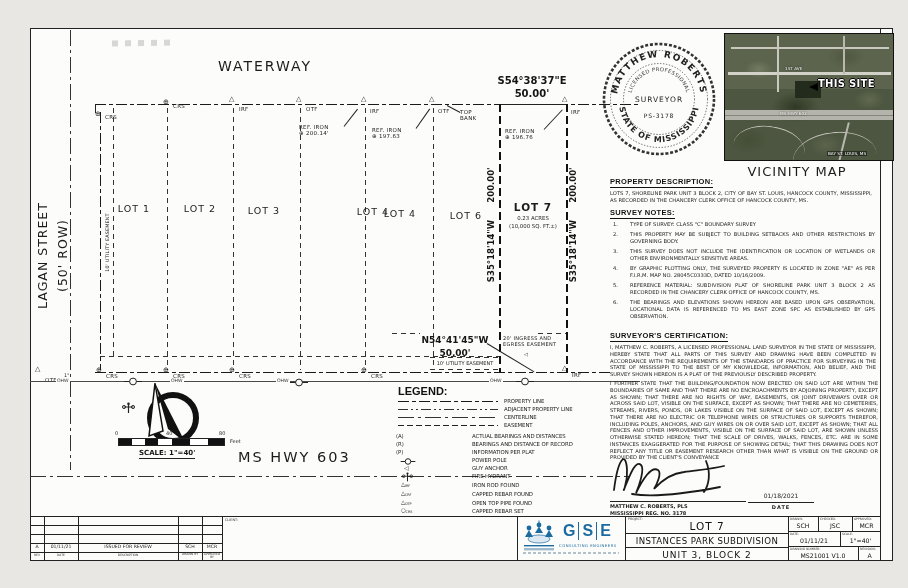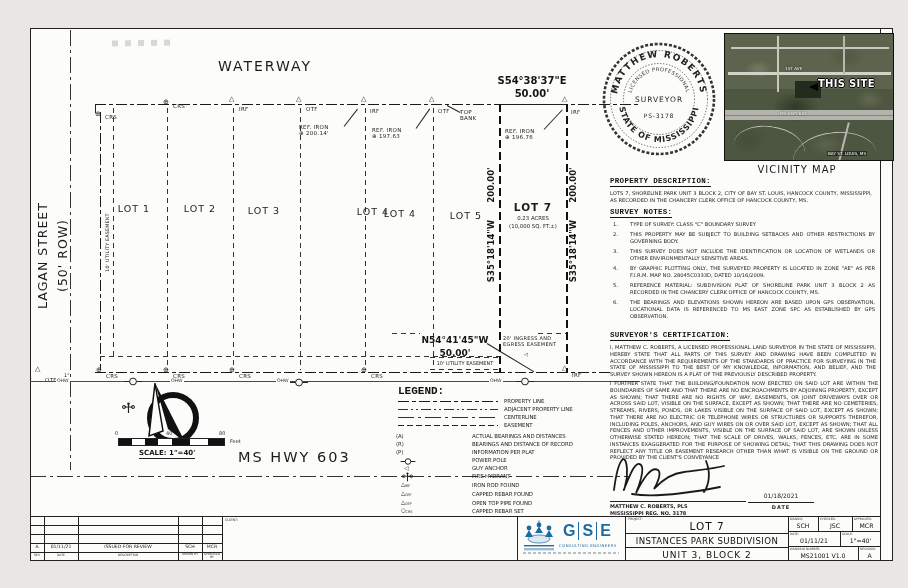--- a/index.html
+++ b/index.html
@@ -1,21 +1,21 @@
 <!DOCTYPE html>
 <html><head>
 <meta charset="utf-8">
 <style>
   html,body{margin:0;padding:0;background:#b9b8b4;}
   #page{position:relative;width:908px;height:588px;background:#e8e7e3;overflow:hidden;
         font-family:"DejaVu Sans",sans-serif;color:#1e1e1e;}
   .a{position:absolute;}
   .c{text-align:center;}
   .hand{font-family:"DejaVu Sans",sans-serif;color:#1c1c1c;}
-  .serifb{font-family:Liberation Mono, monospace;font-weight:bold;color:#111;}
+  .serifb{font-family:Liberation Sans, sans-serif;font-weight:bold;color:#111;}
   .j{text-align:justify;}
   
   .sol{background:#222;}
   .prop-h{height:1.4px;background:repeating-linear-gradient(90deg,#1a1a1a 0 11px,transparent 11px 14px,#1a1a1a 14px 18px,transparent 18px 21px);}
   .prop-v{width:1.4px;background:repeating-linear-gradient(180deg,#1a1a1a 0 11px,transparent 11px 14px,#1a1a1a 14px 18px,transparent 18px 21px);}
   .dash-v{width:1px;background:repeating-linear-gradient(180deg,#333 0 5px,transparent 5px 9px);}
   .dash-h{height:1px;background:repeating-linear-gradient(90deg,#333 0 5px,transparent 5px 9px);}
   .bdash-v{width:1.7px;background:repeating-linear-gradient(180deg,#111 0 8px,transparent 8px 12px);}
   .cl-v{width:1px;background:repeating-linear-gradient(180deg,#333 0 16px,transparent 16px 20px,#333 20px 23px,transparent 23px 27px);}
   .cl-h{height:1px;background:repeating-linear-gradient(90deg,#333 0 16px,transparent 16px 20px,#333 20px 23px,transparent 23px 27px);}
@@ -103,21 +103,21 @@
   <div class="a dash-v" style="left:365px;top:108px;height:262px;"></div>
   <div class="a dash-v" style="left:433px;top:108px;height:262px;"></div>
   <div class="a bdash-v" style="left:499px;top:104px;height:268px;"></div>
   <div class="a bdash-v" style="left:566px;top:104px;height:268px;"></div>
 
   <div class="a hand c" style="left:110px;top:203px;width:48px;font-size:9.5px;letter-spacing:1px;">LOT 1</div>
   <div class="a hand c" style="left:176px;top:203px;width:48px;font-size:9.5px;letter-spacing:1px;">LOT 2</div>
   <div class="a hand c" style="left:240px;top:205px;width:48px;font-size:9.5px;letter-spacing:1px;">LOT 3</div>
   <div class="a hand c" style="left:309px;top:206px;width:48px;font-size:9.5px;letter-spacing:1px;margin-left:40px;">LOT 4</div>
   <div class="a hand c" style="left:376px;top:208px;width:48px;font-size:9.5px;letter-spacing:1px;">LOT 4</div>
-  <div class="a hand c" style="left:442px;top:210px;width:48px;font-size:9.5px;letter-spacing:1px;">LOT 5</div>
+  <div class="a hand c" style="left:442px;top:210px;width:48px;font-size:9.5px;letter-spacing:1px;">LOT 6</div>
   <div class="a hand c" style="left:506px;top:201px;width:54px;font-size:10.5px;letter-spacing:1px;font-weight:bold;">LOT 7</div>
   <div class="a c" style="left:499px;top:215px;width:68px;font-size:5.4px;">0.23 ACRES</div>
   <div class="a c" style="left:494px;top:223px;width:78px;font-size:5.4px;">(10,000 SQ. FT.±)</div>
 
   <div class="a dim rot c" style="left:461px;top:180px;width:60px;font-size:8.5px;">200.00'</div>
   <div class="a dim rot c" style="left:454px;top:246px;width:74px;font-size:8.5px;">S35°18'14"W</div>
   <div class="a dim rot c" style="left:543px;top:180px;width:60px;font-size:8.5px;">200.00'</div>
   <div class="a dim rot c" style="left:536px;top:246px;width:74px;font-size:8.5px;">S35°18'14"W</div>
 
   <div class="a dash-h" style="left:392px;top:333px;width:28px;"></div>
@@ -282,21 +282,21 @@
     <div class="a" style="left:0;top:76px;width:170px;height:10px;background:#b5b4ac;"></div>
     <div class="a" style="left:0;top:80.5px;width:170px;height:1px;background:#87867e;"></div>
     <span class="a" style="left:55px;top:77px;font-size:4.2px;color:#fff;text-shadow:0 0 2px #000;">MS HWY 603</span>
     <div class="a" style="left:8px;top:92px;width:72px;height:44px;border-top:1.5px solid #c6c5bb;border-radius:50%;transform:rotate(8deg);"></div>
     <div class="a" style="left:68px;top:98px;width:84px;height:50px;border-top: 1.5px solid #c6c5bb;border-radius:50%;transform:rotate(-6deg);"></div>
     <div class="a" style="left:118px;top:88px;width:2px;height:40px;background:#b9b8b0;transform:rotate(14deg);"></div>
     <div class="a" style="left:84px;top:49px;width:0;height:0;border-top:4px solid transparent;border-bottom:4px solid transparent;border-right:9px solid #000;"></div>
     <span class="a" style="left:93px;top:44px;font-size:10px;font-weight:bold;color:#fff;letter-spacing:.3px;white-space:nowrap;text-shadow:-1px 0 #000,1px 0 #000,0 -1px #000,0 1px #000;">THIS SITE</span>
     <span class="a" style="left:102px;top:117px;font-size:4.2px;color:#fff;background:rgba(0,0,0,.45);padding:0 1px;white-space:nowrap;">BAY ST. LOUIS, MS</span>
   </div>
-  <div class="a hand c" style="left:732px;top:164px;width:130px;font-size:10px;letter-spacing:1px;">VICINITY MAP</div>
+  <div class="a hand c" style="left:732px;top:164px;width:130px;font-size:13px;letter-spacing:1px;">VICINITY MAP</div>
 
   <div class="a serifb" style="left:610px;top:177px;font-size:7.5px;letter-spacing:.3px;border-bottom:1px solid #111;padding-bottom:1px;">PROPERTY DESCRIPTION:</div>
   <div class="a body-sm j" style="left:610px;top:190px;width:262px;">LOTS 7, SHORELINE PARK UNIT 3 BLOCK 2, CITY OF BAY ST. LOUIS, HANCOCK COUNTY, MISSISSIPPI, AS RECORDED IN THE CHANCERY CLERK OFFICE OF HANCOCK COUNTY, MS.</div>
 
   <div class="a serifb" style="left:610px;top:208px;font-size:7.5px;letter-spacing:.3px;border-bottom:1px solid #111;padding-bottom:1px;">SURVEY NOTES:</div>
   <div class="a" style="left:613px;top:221px;width:262px;">
     <div class="note-row">
         <span class="note-num">1.</span>
         <span class="note-txt">TYPE OF SURVEY: CLASS "C" BOUNDARY SURVEY</span>
       </div>

